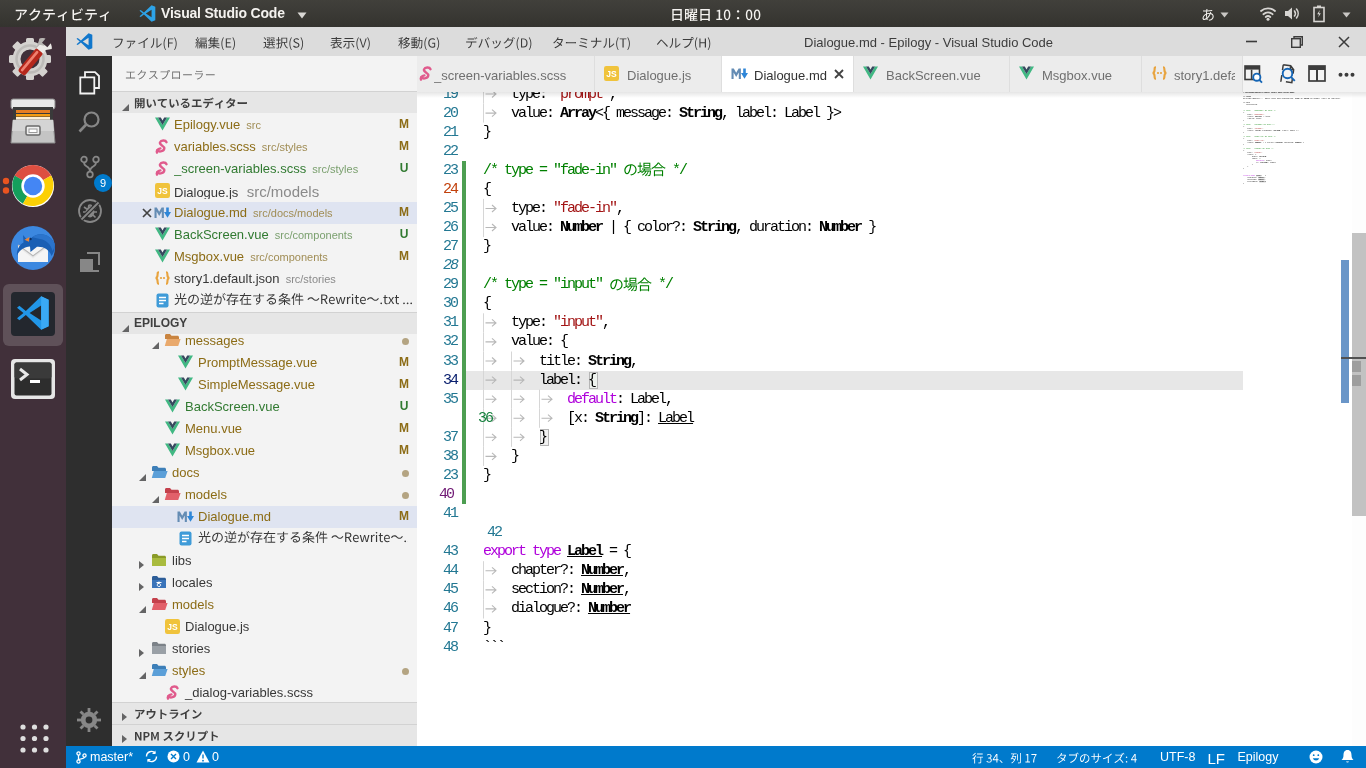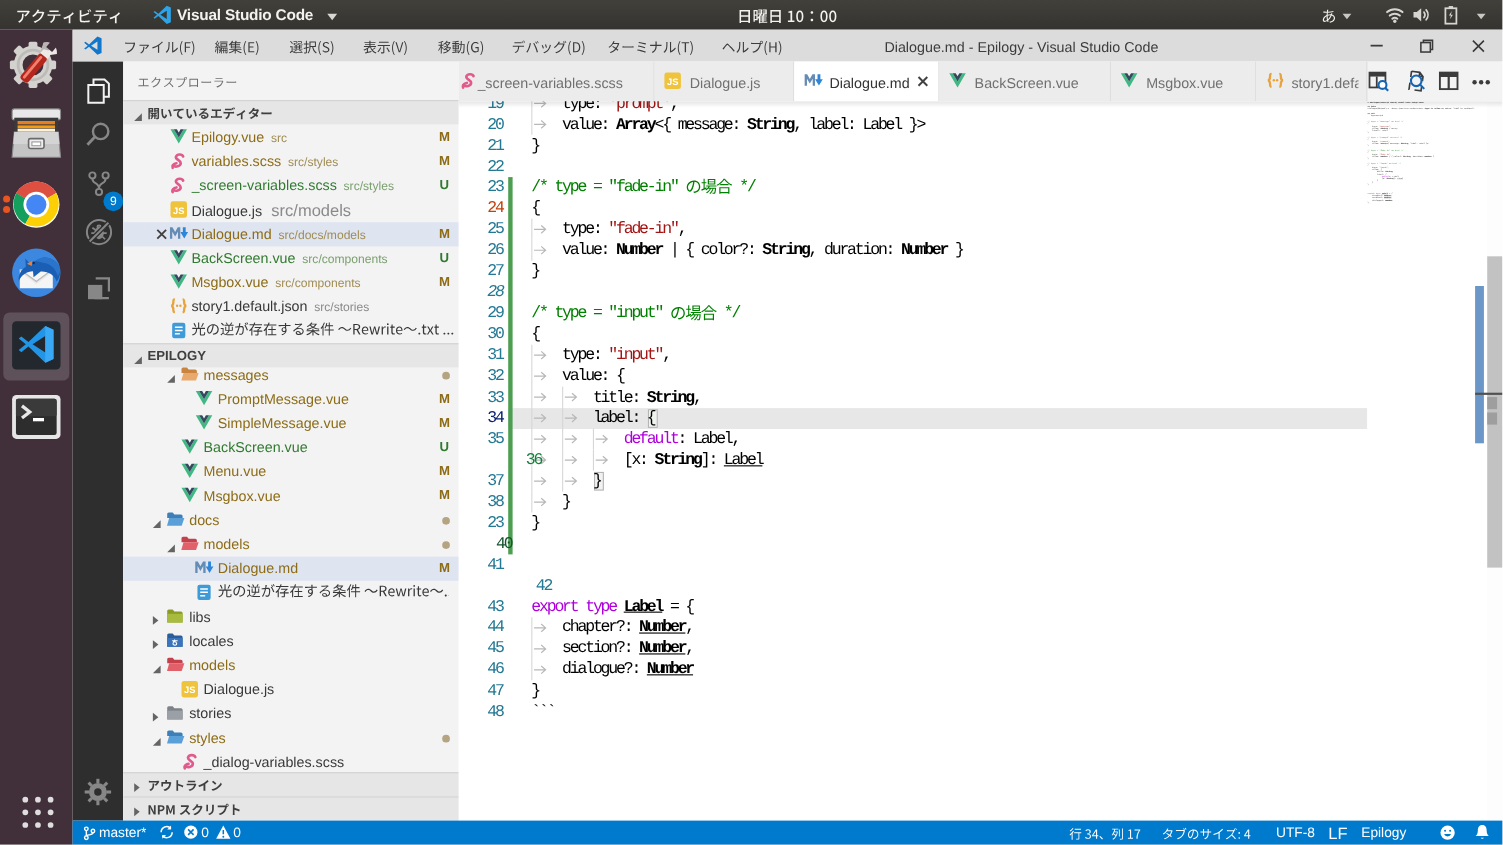--- a/index.html
+++ b/index.html
@@ -617,21 +617,21 @@
 <div class="lnum" style="left:26px;top:297.6px;color:#237893;">35</div>
 <div class="cl" style="left:150px;top:297.6px;"><span class="k">default</span><span class="p">: Label,</span></div>
 <div class="lnum" style="left:42px;top:316.7px;color:#15803d;margin-left:19px;">36</div>
 <div class="cl" style="left:150px;top:316.7px;"><span class="p">[x: </span><span class="b">String</span><span class="p">]: </span><span class="u">Label</span></div>
 <div class="lnum" style="left:26px;top:335.8px;color:#237893;">37</div>
 <div class="cl" style="left:122px;top:335.8px;"><span class="p">}</span></div>
 <div class="lnum" style="left:26px;top:354.8px;color:#237893;">38</div>
 <div class="cl" style="left:94px;top:354.8px;"><span class="p">}</span></div>
 <div class="lnum" style="left:26px;top:373.9px;color:#237893;">23</div>
 <div class="cl" style="left:66px;top:373.9px;"><span class="p">}</span></div>
-<div class="lnum" style="left:34px;top:393.0px;color:#14532d;">40</div>
+<div class="lnum" style="left:22px;top:393.0px;color:#701a75;">40</div>
 <div class="lnum" style="left:26px;top:412.0px;color:#237893;">41</div>
 <div class="lnum" style="left:26px;top:431.1px;color:#237893;margin-left:44px;">42</div>
 <div class="lnum" style="left:26px;top:450.2px;color:#237893;">43</div>
 <div class="cl" style="left:66px;top:450.2px;"><span class="k">export type </span><span class="bu">Label</span><span class="p"> = {</span></div>
 <div class="lnum" style="left:26px;top:469.2px;color:#237893;">44</div>
 <div class="cl" style="left:94px;top:469.2px;"><span class="p">chapter?: </span><span class="bu">Number</span><span class="p">,</span></div>
 <div class="lnum" style="left:26px;top:488.3px;color:#237893;">45</div>
 <div class="cl" style="left:94px;top:488.3px;"><span class="p">section?: </span><span class="bu">Number</span><span class="p">,</span></div>
 <div class="lnum" style="left:26px;top:507.4px;color:#237893;">46</div>
 <div class="cl" style="left:94px;top:507.4px;"><span class="p">dialogue?: </span><span class="bu">Number</span></div>

